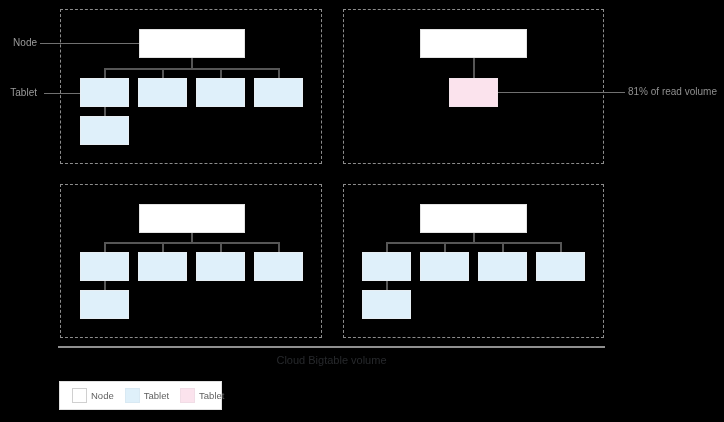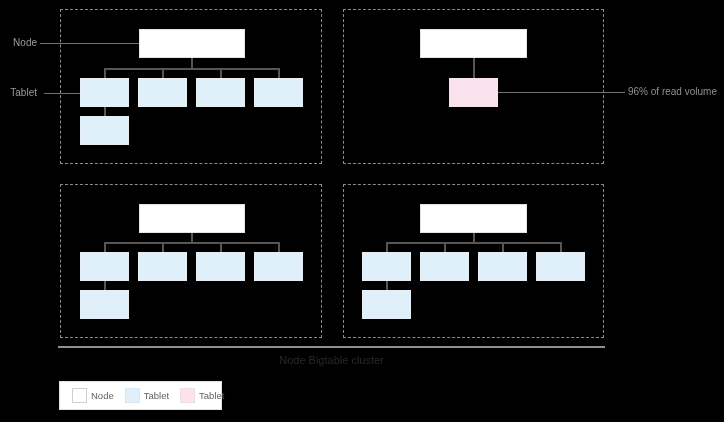--- a/index.html
+++ b/index.html
@@ -87,24 +87,24 @@
   <div class="vline" style="left:386px;top:281px;height:9px;"></div>
   <div class="box tablet-box" style="left:362px;top:290px;width:49px;height:29px;"></div>
 
   <div class="ptr-label ptr-right" style="left:0px;top:37px;width:37px;">Node</div>
   <div class="leader" style="left:40px;top:43px;width:99px;"></div>
 
   <div class="ptr-label ptr-right" style="left:0px;top:87px;width:37px;">Tablet</div>
   <div class="leader" style="left:44px;top:93px;width:36px;"></div>
 
   <div class="leader" style="left:498px;top:92px;width:127px;"></div>
-  <div class="readvol-label" style="left:628px;top:86px;">96% of read volume</div>
+  <div class="readvol-label" style="left:628px;top:86px;">81% of read volume</div>
 
   <div class="cluster-line" style="left:58px;top:346px;width:547px;"></div>
-  <div class="cluster-label" style="left:58px;top:353px;width:547px;">Node Bigtable cluster</div>
+  <div class="cluster-label" style="left:58px;top:353px;width:547px;">Cloud Bigtable volume</div>
 
   <div class="legend" style="left:59px;top:381px;width:163px;height:29px;">
     <div class="legend-item">
       <span class="swatch swatch-node"></span>
       <span class="legend-label">Node</span>
     </div>
     <div class="legend-item">
       <span class="swatch swatch-tablet"></span>
       <span class="legend-label">Tablet</span>
     </div>

